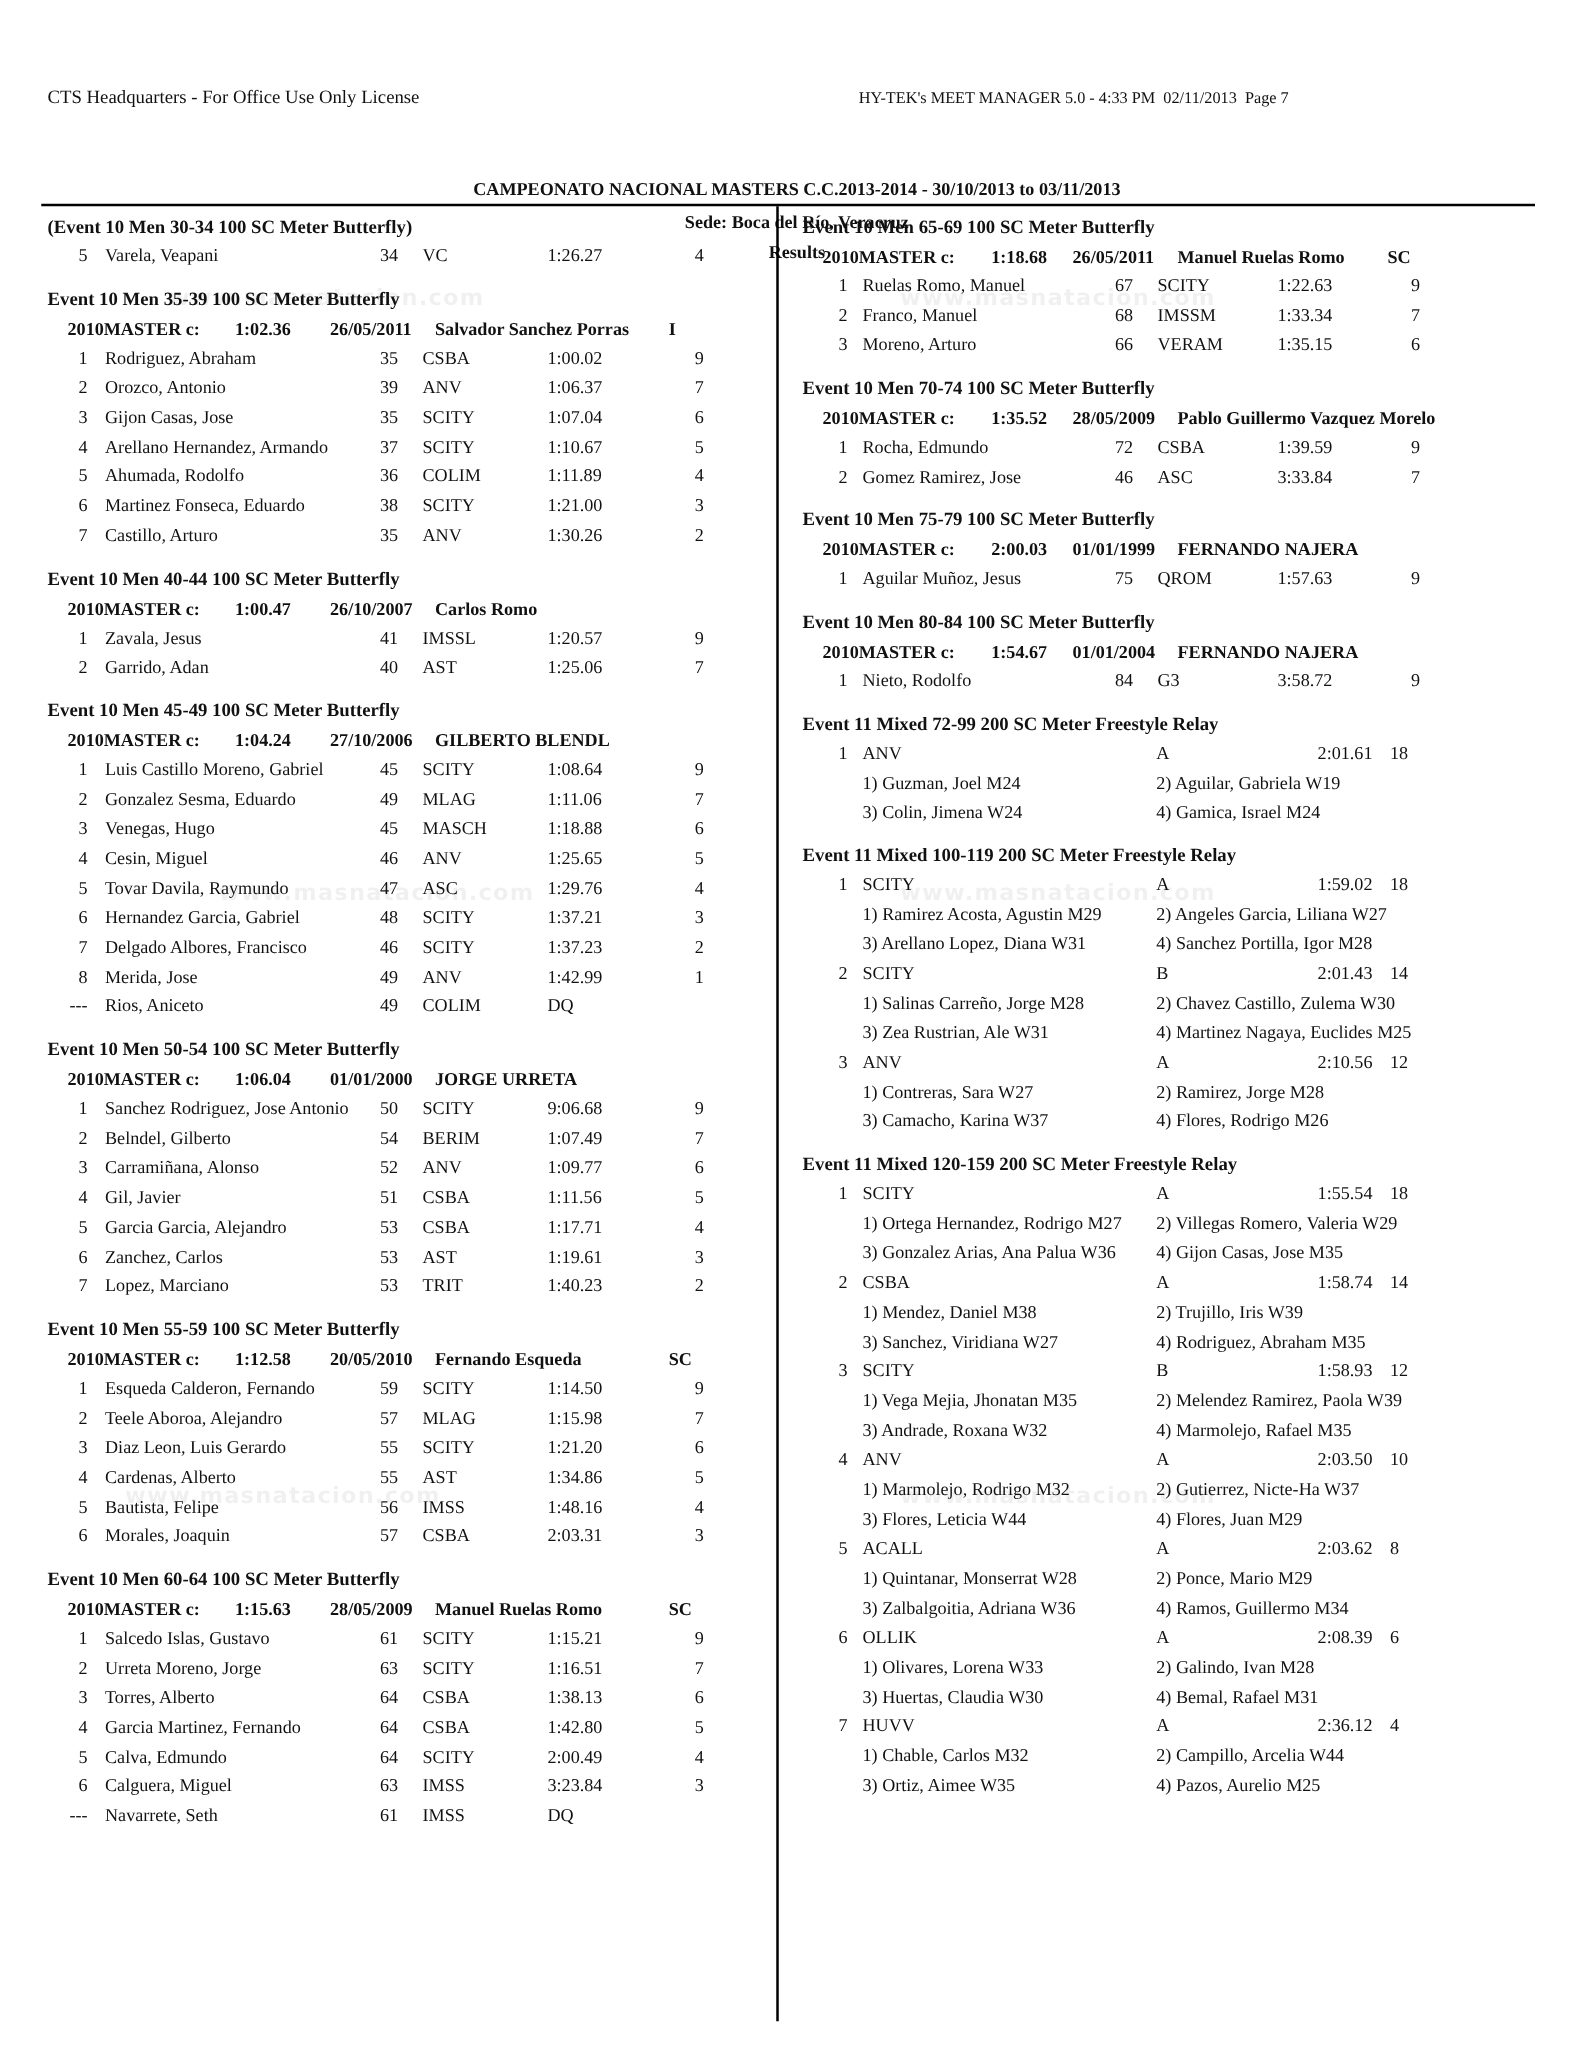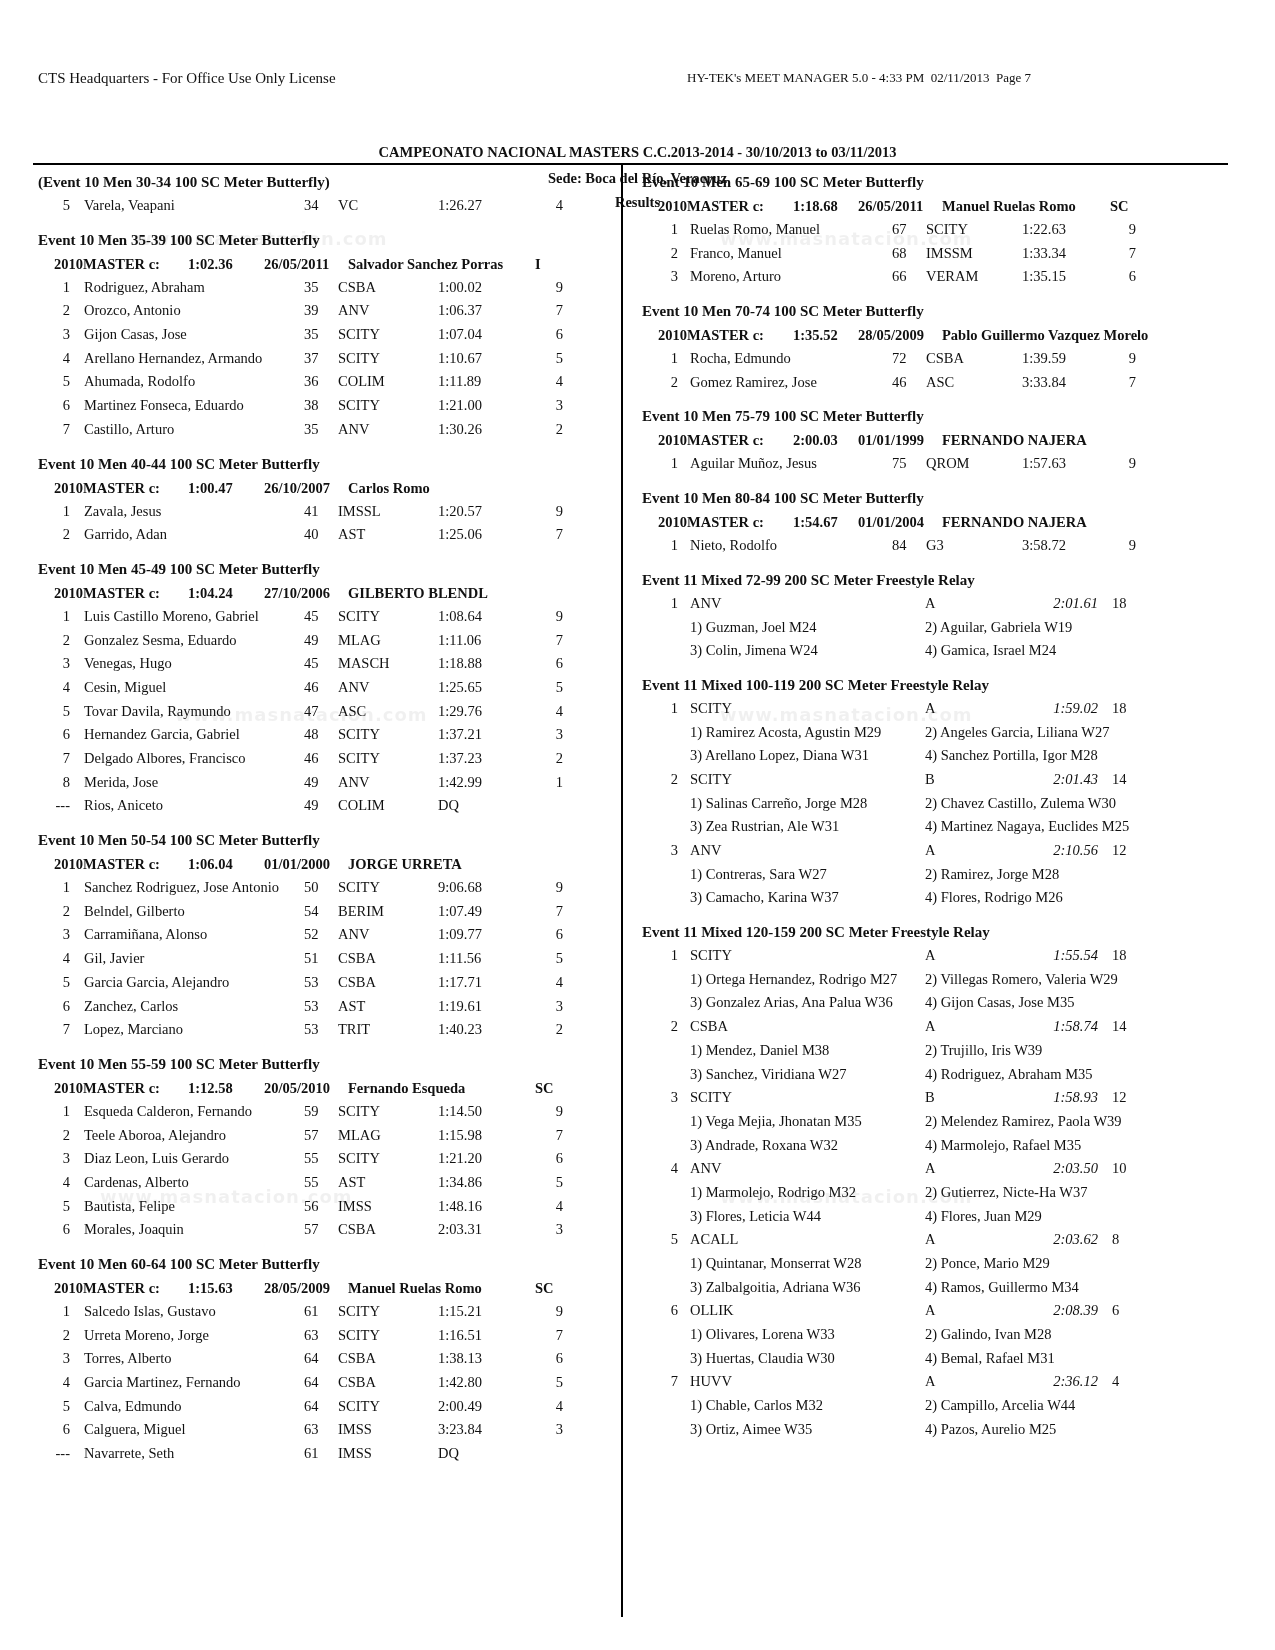--- a/index.html
+++ b/index.html
@@ -42,21 +42,21 @@
   .col-right .r-name { left: 300px; }
   .col-right .r-ext { left: 468px; }
   .col-right .c-place { left: 0; width: 36px; }
   .col-right .c-name { left: 48px; width: 210px; }
   .col-right .c-age { left: 250px; }
   .col-right .c-team { left: 284px; }
   .col-right .c-time { left: 380px; width: 76px; }
   .col-right .c-pts { left: 470px; width: 24px; }
   .rl-team { left: 48px; }
   .rl-letter { left: 283px; }
-  .rl-time { left: 380px; width: 76px; text-align: right; font-style: italic; }
+  .rl-time { left: 380px; width: 76px; text-align: right; }
   .rl-pts { left: 470px; width: 24px; text-align: left; }
   .sw-a { left: 48px; }
   .sw-b { left: 283px; }
   .wm { position: absolute; font-family: "DejaVu Sans", sans-serif; font-weight: bold; font-size: 18px;
         color: rgba(0,0,0,0.06); letter-spacing: 1px; pointer-events: none; }
 </style>
 </head>
 <body>
 
 <div class="page">

